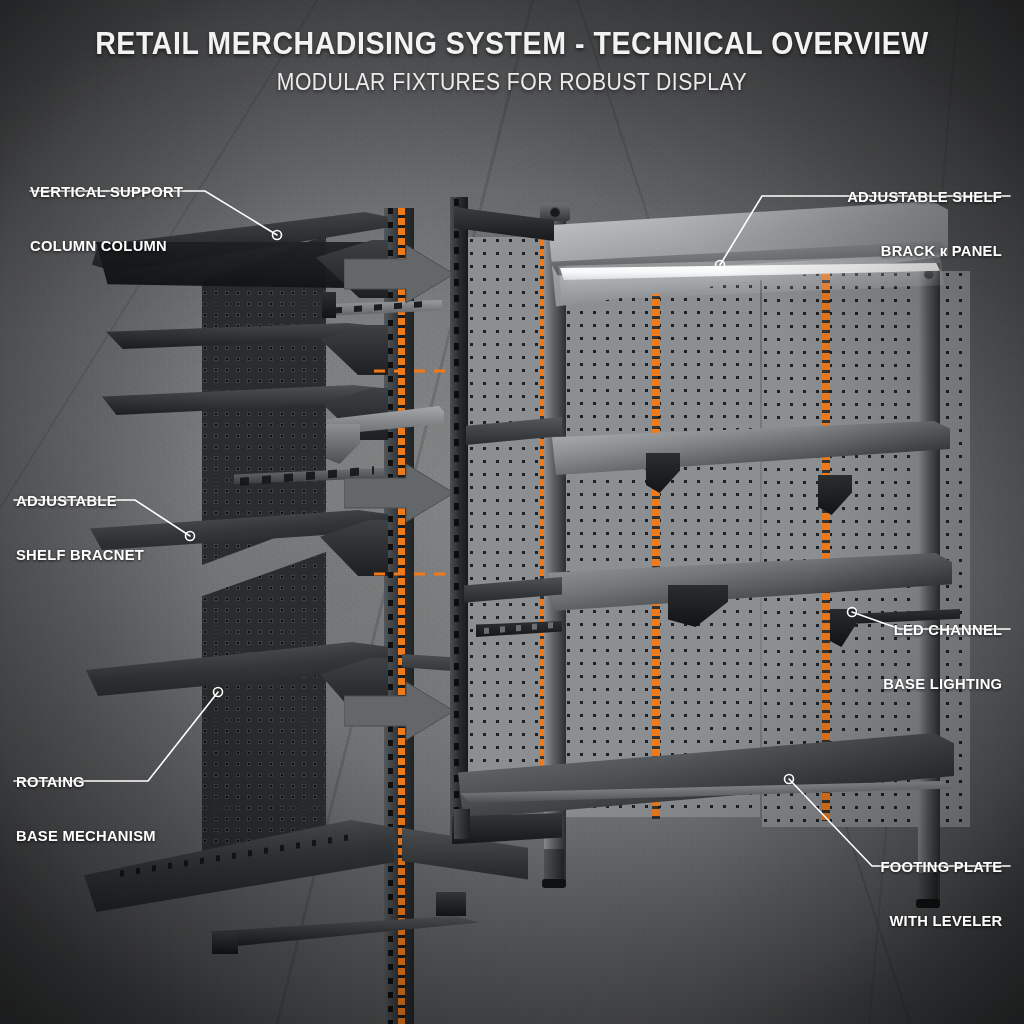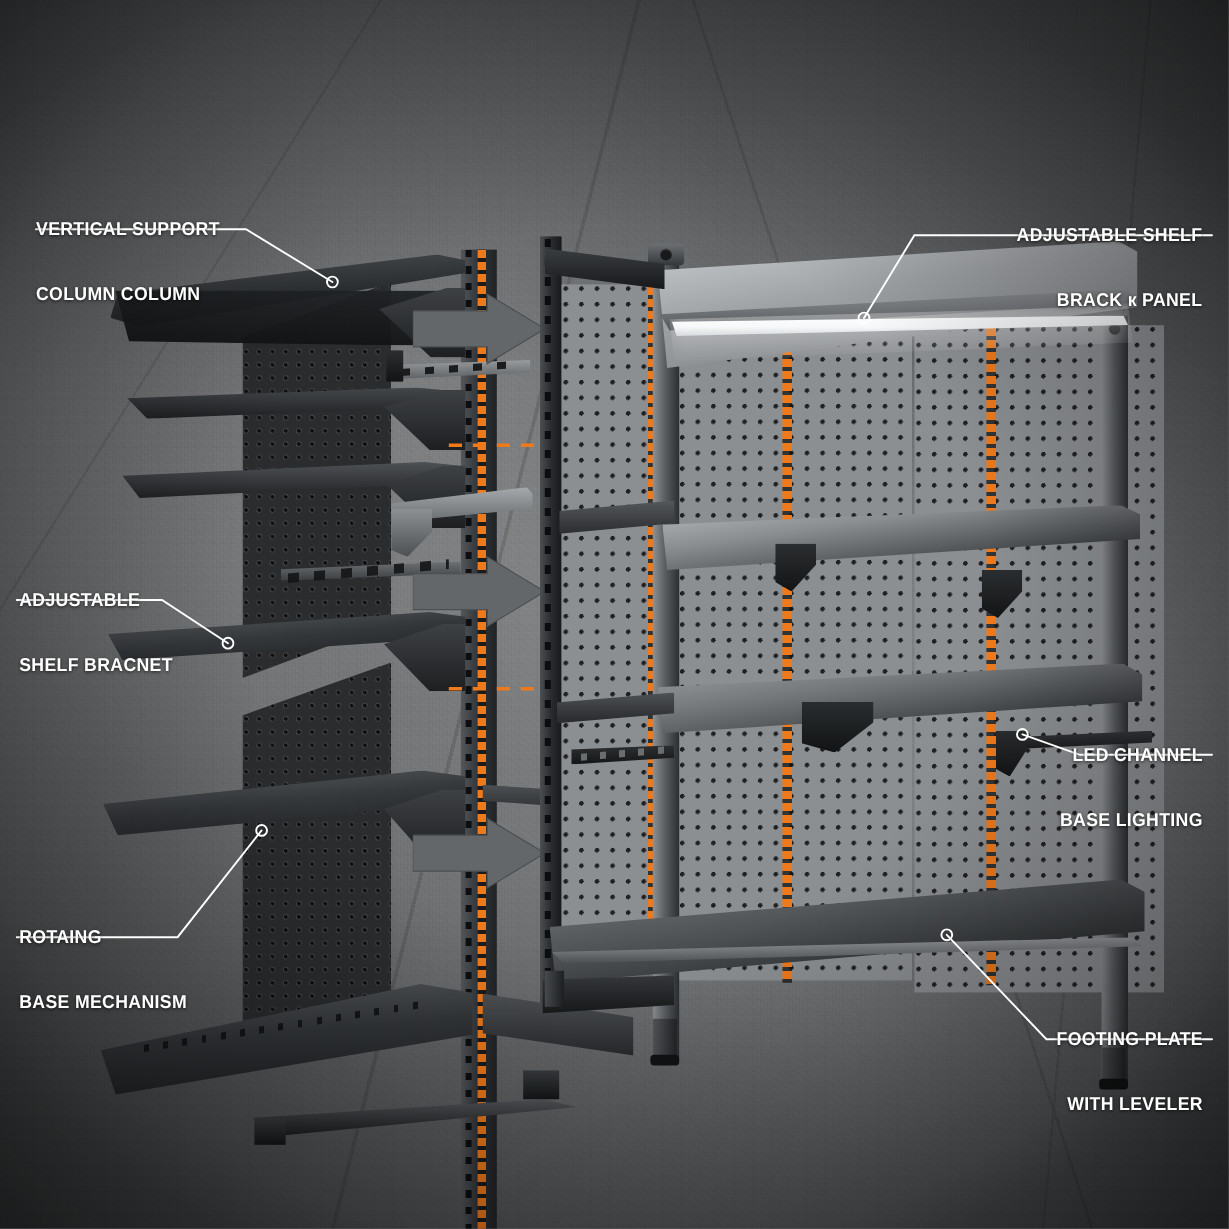--- a/index.html
+++ b/index.html
@@ -330,20 +330,24 @@
     <div style="position:absolute;left:478px;top:688px;width:20px;height:30px;
                 background:linear-gradient(90deg,#55585b,#222426);"></div>
     <div style="position:absolute;left:476px;top:714px;width:24px;height:9px;border-radius:3px;
                 background:#111314;"></div>
     <div style="position:absolute;left:14px;top:624px;width:16px;height:30px;
                 background:linear-gradient(90deg,#4a4d50,#1d1f21);"></div>
   </div>
 
   <div class="bg-vignette"></div>
 
+  <div class="title-wrap">
+    <div class="title">RETAIL MERCHADISING SYSTEM - TECHNICAL OVERVIEW</div>
+    <div class="subtitle">MODULAR FIXTURES FOR ROBUST DISPLAY</div>
+  </div>
 
   <svg class="leaders">
     <g stroke="#ffffff" stroke-width="1.6" fill="none" stroke-linecap="round">
 
       <path d="M30,191 L205,191 L277,235"></path>
       <circle cx="277" cy="235" r="4.5"></circle>
 
       <path d="M14,500 L135,500 L190,536"></path>
       <circle cx="190" cy="536" r="4.5"></circle>
 

